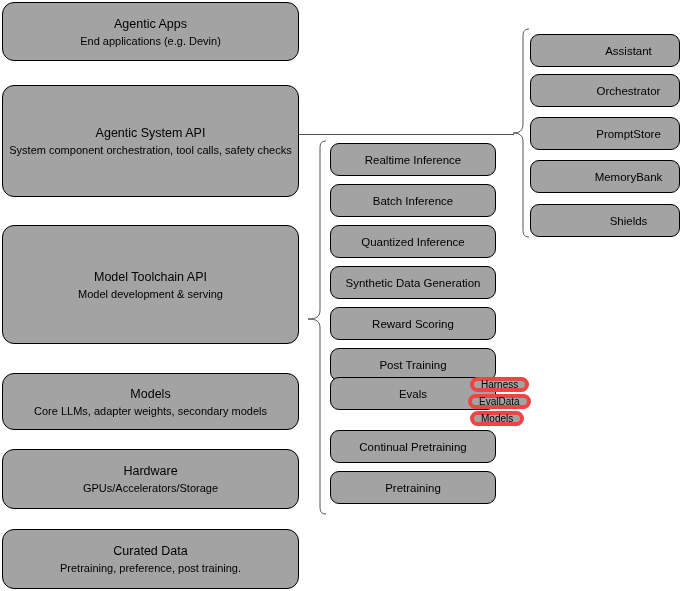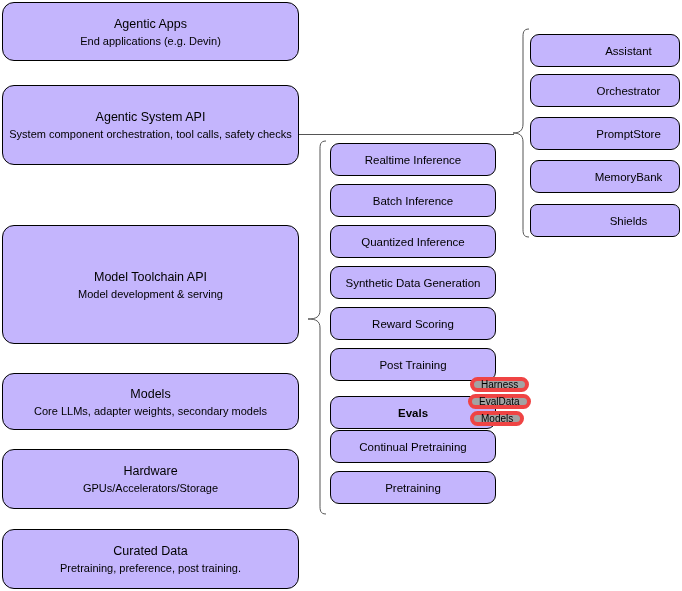--- a/index.html
+++ b/index.html
@@ -18,21 +18,21 @@
     background: #ffffff;
     overflow: hidden;
   }
 
   
   .node {
     position: absolute;
     box-sizing: border-box;
     border: 1px solid #000000;
     border-radius: 12px;
-    background: #c4b5fd;
+    background: #a3a3a3;
     display: flex;
     flex-direction: column;
     align-items: center;
     justify-content: center;
     text-align: center;
   }
   .node .title {
     font-size: 12.5px;
     line-height: 15px;
     color: #000000;
@@ -113,21 +113,21 @@
 </head>
 <body>
 
 <div id="canvas">
 
   <div class="node layer" style="top:2px; height:59px;">
     <div class="title">Agentic Apps</div>
     <div class="subtitle">End applications (e.g. Devin)</div>
   </div>
 
-  <div class="node layer" style="top:85px; height:80px;">
+  <div class="node layer" style="top:85px; height:112px;">
     <div class="title">Agentic System API</div>
     <div class="subtitle">System component orchestration, tool calls, safety checks</div>
   </div>
 
   <div class="node layer" style="top:225px; height:119px;">
     <div class="title">Model Toolchain API</div>
     <div class="subtitle">Model development &amp; serving</div>
   </div>
 
   <div class="node layer" style="top:373px; height:57px;text-align:center;">
@@ -168,21 +168,21 @@
   </div>
   <div class="node cap" style="top:266px;">
     <div class="title">Synthetic Data Generation</div>
   </div>
   <div class="node cap" style="top:307px;">
     <div class="title">Reward Scoring</div>
   </div>
   <div class="node cap" style="top:348px;">
     <div class="title">Post Training</div>
   </div>
-  <div class="node cap" style="top:396px;font-weight:bold;">
+  <div class="node cap" style="top:377px;">
     <div class="title">Evals</div>
   </div>
   <div class="node cap" style="top:430px;">
     <div class="title">Continual Pretraining</div>
   </div>
   <div class="node cap" style="top:471px;">
     <div class="title">Pretraining</div>
   </div>
 
   <div class="pill" style="left:470px; top:377px;">
@@ -200,17 +200,17 @@
   </div>
   <div class="node comp" style="top:74px;">
     <div class="title">Orchestrator</div>
   </div>
   <div class="node comp" style="top:117px;">
     <div class="title">PromptStore</div>
   </div>
   <div class="node comp" style="top:160px;">
     <div class="title">MemoryBank</div>
   </div>
-  <div class="node comp" style="top:204px;border-radius:7px;">
+  <div class="node comp" style="top:204px;">
     <div class="title">Shields</div>
   </div>
 
 </div>
 
 </body></html>

